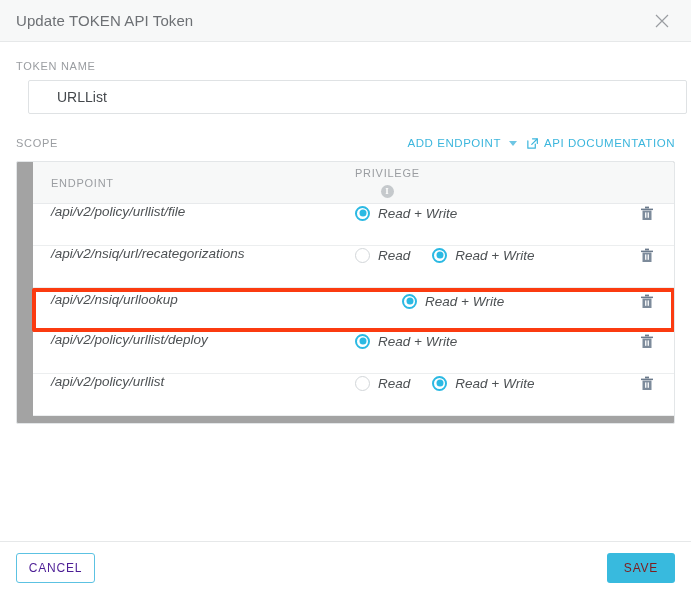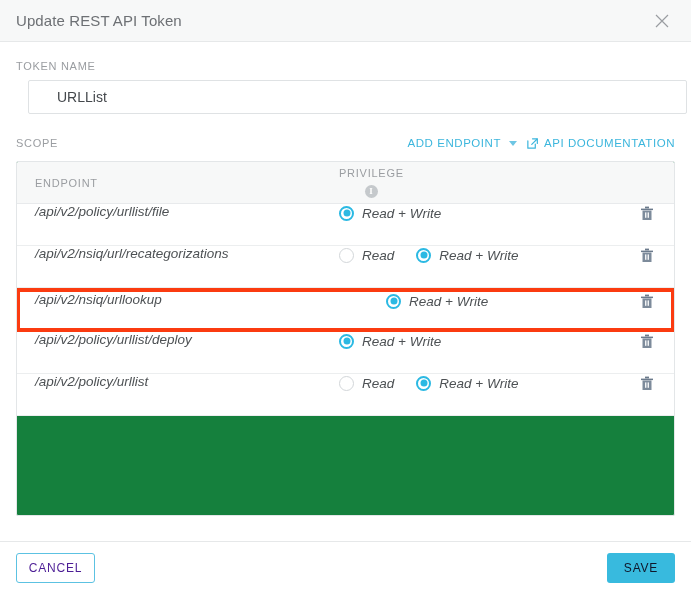--- a/index.html
+++ b/index.html
@@ -104,24 +104,25 @@
     border-top: 5px solid #6ec6e4;
     cursor: pointer;
   }
   .ext-icon { margin-right: 5px; display: inline-flex; }
 
   
   .scope-table {
     width: 659px;
     border: 1px solid #e3e6e8;
     border-radius: 2px;
-    background: #15803d;
-    height: 355px;
+    background: #a3a3a3;
+    height: 263px;
     overflow: hidden;
     position: relative;
+    padding-left: 16px;
   }
   .t-head {
     display: flex;
     align-items: center;
     height: 42px;
     background: #f7f8f8;
     border-bottom: 1px solid #e8eaec;
     padding: 0 18px;
   }
   .th {
@@ -246,31 +247,31 @@
   }
   .btn-cancel {
     width: 79px;
     background: #fff;
     border: 1px solid #5cc2e2;
     color: #4c1d95;
   }
   .btn-save {
     width: 68px;
     background: #38bade;
-    color: #0f172a;
+    color: #7f1d1d;
     margin-left: auto;
   }
 </style>
 </head>
 <body>
 
 <div class="dialog">
 
   <div class="dialog-header">
-    <div class="dialog-title">Update REST API Token</div>
+    <div class="dialog-title">Update TOKEN API Token</div>
     <div class="close-btn">
       <svg width="14" height="14" viewBox="0 0 14 14" aria-hidden="true">
         <path d="M1 1 L13 13 M13 1 L1 13" stroke="#9a9da1" stroke-width="1.2" fill="none"></path>
       </svg>
     </div>
   </div>
 
   <div class="dialog-body">
 
     <div class="field-label">TOKEN NAME</div>

